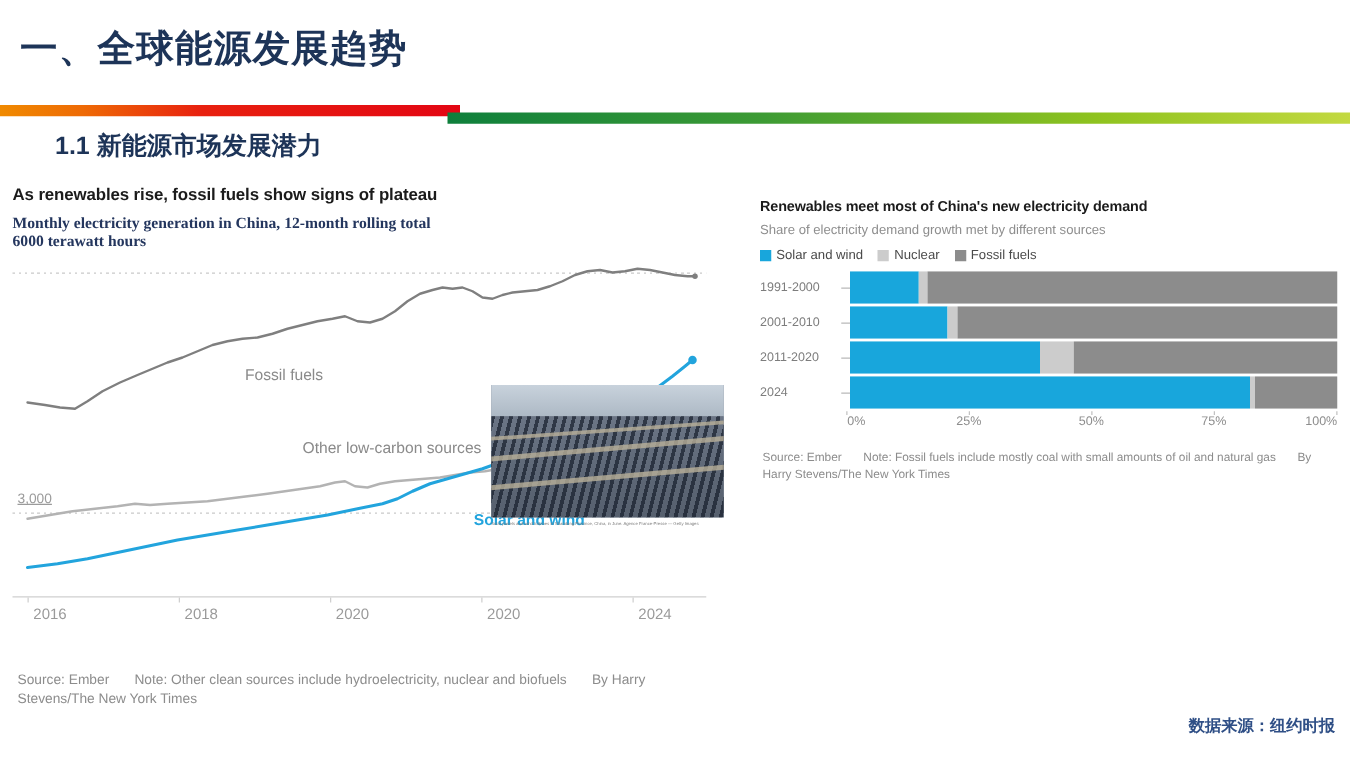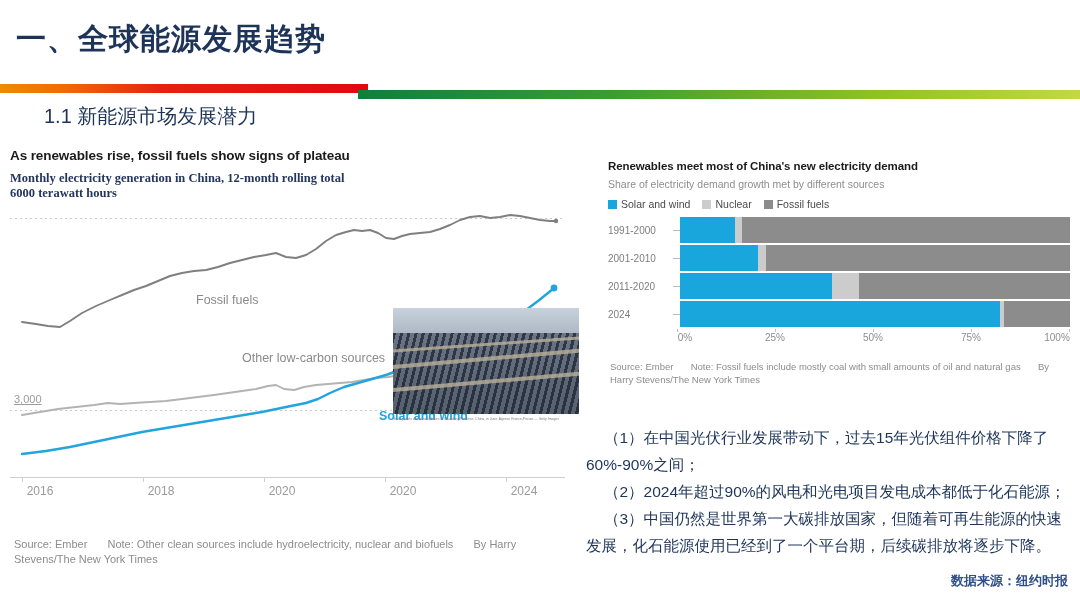--- a/index.html
+++ b/index.html
@@ -20,21 +20,21 @@
   .bar-red{
     position:absolute;left:0px;top:84px;width:368px;height:9px;
     background:linear-gradient(90deg,#f08a00 0%,#ee6a05 18%,#e8200f 44%,#e30613 100%);
   }
   .bar-green{
     position:absolute;left:358px;top:90px;width:722px;height:9px;
     background:linear-gradient(90deg,#0e7f3c 0%,#3d9b34 35%,#8fc31f 72%,#c3d941 100%);
   }
   .sub-title{
     position:absolute;left:44px;top:103px;
-    font-size:20px;font-weight:normal;color:#1d3458;white-space:nowrap;
+    font-size:20px;font-weight:bold;color:#1d3458;white-space:nowrap;
   }
 
   
   .lchart{position:absolute;left:10px;top:148px;width:560px;height:415px;}
   .lc-head{
     font-size:13.5px;font-weight:bold;color:#1b1b1b;
     letter-spacing:-0.1px;line-height:15px;
   }
   .lc-sub{
     margin-top:8px;font-family:"Liberation Serif","DejaVu Serif",serif;
@@ -285,20 +285,15 @@
 
     <div class="rc-foot">
       <span>Source: Ember</span>
       <span class="gap"></span>
       <span>Note: Fossil fuels include mostly coal with small amounts of oil and natural gas</span>
       <span class="gap"></span>
       <span>By Harry Stevens/The New York Times</span>
     </div>
   </div>
 
-  <div class="notes">
-    <p>（1）在中国光伏行业发展带动下，过去15年光伏组件价格下降了60%-90%之间；</p>
-    <p>（2）2024年超过90%的风电和光电项目发电成本都低于化石能源；</p>
-    <p>（3）中国仍然是世界第一大碳排放国家，但随着可再生能源的快速发展，化石能源使用已经到了一个平台期，后续碳排放将逐步下降。</p>
-  </div>
   <div class="src">数据来源：纽约时报</div>
 
 </div>
 
 </body></html>

